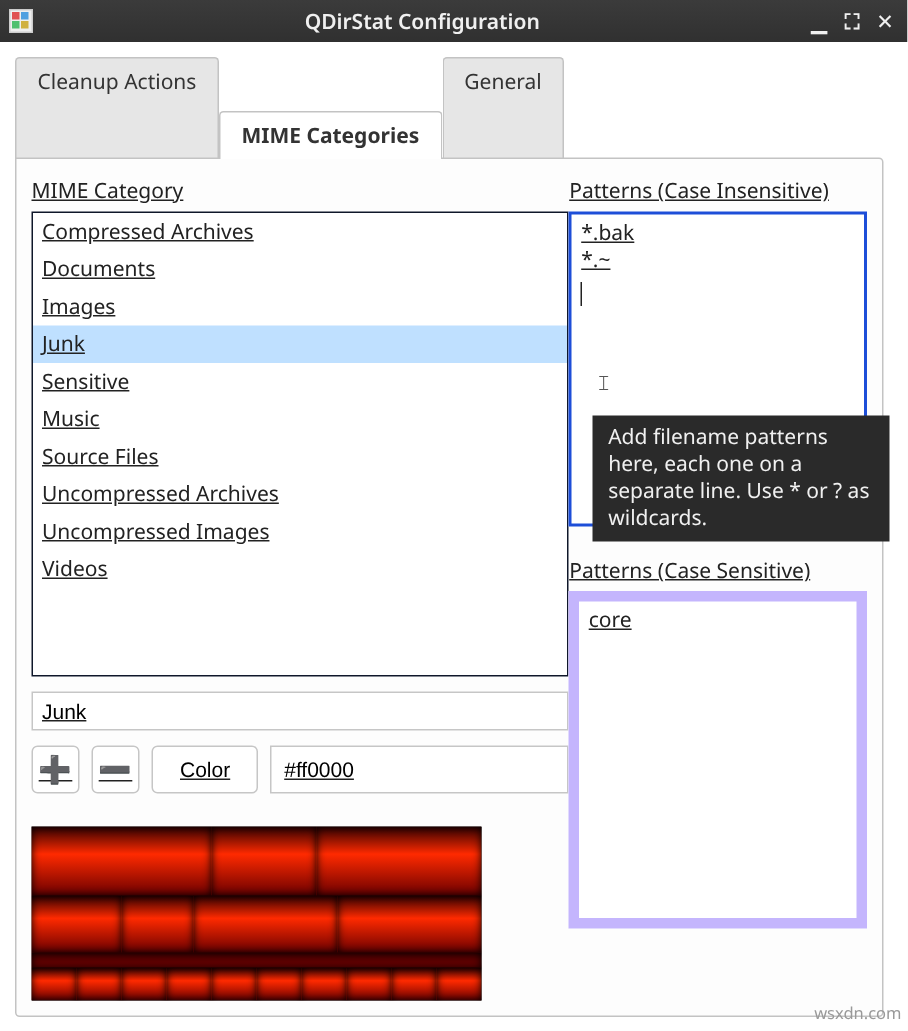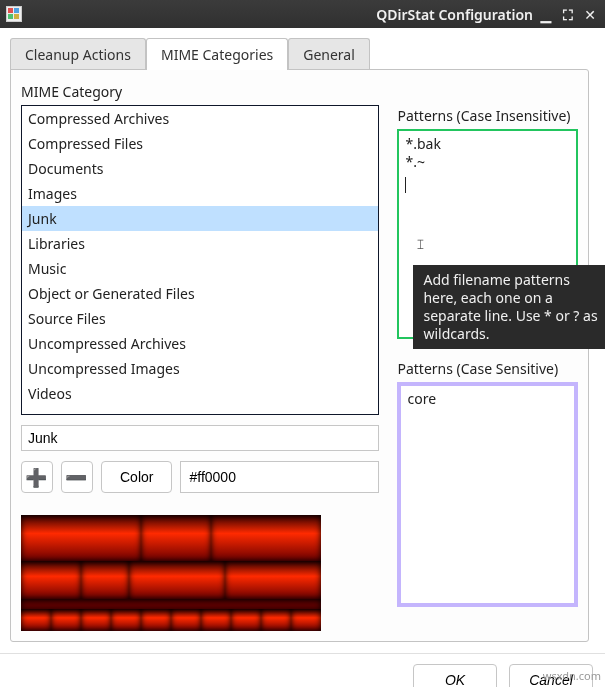--- a/index.html
+++ b/index.html
@@ -22,21 +22,21 @@
     color:#f0f0f0;
     font-weight:600;
   }
   .titlebar .icon {
     width:16px;height:16px;
     background:#eee;
     border:1px solid #ccc;
     margin-right:8px;
     display:flex;align-items:center;justify-content:center;
   }
-  .titlebar .title { flex:1; text-align:right; }
+  .titlebar .title { flex:1; text-align:center; }
   .winbtn {
     width:18px;height:18px;
     color:#f0f0f0;
     display:flex;align-items:center;justify-content:center;
     font-size:14px;
     cursor:pointer;
     margin-left:4px;
   }
   .content {
     padding:10px 16px 10px 10px;
@@ -50,38 +50,39 @@
     background:#e6e6e6;
     border:1px solid #c3c3c3;
     border-bottom:none;
     border-radius:3px 3px 0 0;
     margin-right:0;
     color:#333;
     cursor:pointer;
   }
   .tab.active {
     background:#fff;
-    font-weight:400;
+    font-weight:700;
     position:relative;
     z-index:2;
+    margin-top:36px;
   }
   .panel {
     border:1px solid #c3c3c3;
     border-radius:0 3px 3px 3px;
     padding:10px;
     position:relative;
     top:-1px;
     background:#fdfdfd;
   }
   .cols {
     display:flex;
-    gap:18px;
+    text-decoration:underline;
   }
   .leftcol { flex:0 0 300px; display:flex; flex-direction:column;}
-  .rightcol { flex:1; display:flex; flex-direction:column;justify-content:center;}
+  .rightcol { flex:1; display:flex; flex-direction:column;}
   .label { margin:2px 0 4px 0; color:#222; }
   .listbox {
     border:1px solid #0f172a;
     background:#fff;
     height:310px;
     overflow:auto;
   }
   .listitem {
     padding:3px 6px;
     font-size:14px;
@@ -142,26 +143,26 @@
     background:#000;
     position:relative;
     overflow:hidden;
   }
   .swatch .block {
     position:absolute;
     background:linear-gradient(to top,#6b0000,#ff2a00 60%,#300000);
     box-shadow:inset 0 0 6px #000;
   }
   .patternsbox {
-    border:2px solid #22c55e;
+    border:2px solid #1d4ed8;
     background:#fff;
     height:210px;
     position:relative;
   }
-  .patternsbox.plain { border:4px solid #c4b5fd; height:225px;}
+  .patternsbox.plain { border:7px solid #c4b5fd; height:225px;}
   .patterns-inner {
     white-space:pre;
     padding:4px 6px;
     font-size:14px;
     line-height:18px;
     font-family:inherit;
   }
   .caret {
     display:inline-block;width:1px;height:16px;background:#222;vertical-align:middle;
   }
@@ -222,27 +223,25 @@
     <div class="tab active">MIME Categories</div>
     <div class="tab">General</div>
   </div>
 
   <div class="panel">
     <div class="cols">
       <div class="leftcol">
         <div class="label">MIME Category</div>
         <div class="listbox" id="catlist">
             <div class="listitem">Compressed Archives</div>
-            <div class="listitem">Compressed Files</div>
             <div class="listitem">Documents</div>
             <div class="listitem">Images</div>
             <div class="listitem selected">Junk</div>
-            <div class="listitem">Libraries</div>
+            <div class="listitem">Sensitive</div>
             <div class="listitem">Music</div>
-            <div class="listitem">Object or Generated Files</div>
             <div class="listitem">Source Files</div>
             <div class="listitem">Uncompressed Archives</div>
             <div class="listitem">Uncompressed Images</div>
             <div class="listitem">Videos</div>
           </div>
 
         <div class="nameedit">
           <input type="text" value="Junk" style="">
         </div>
 

